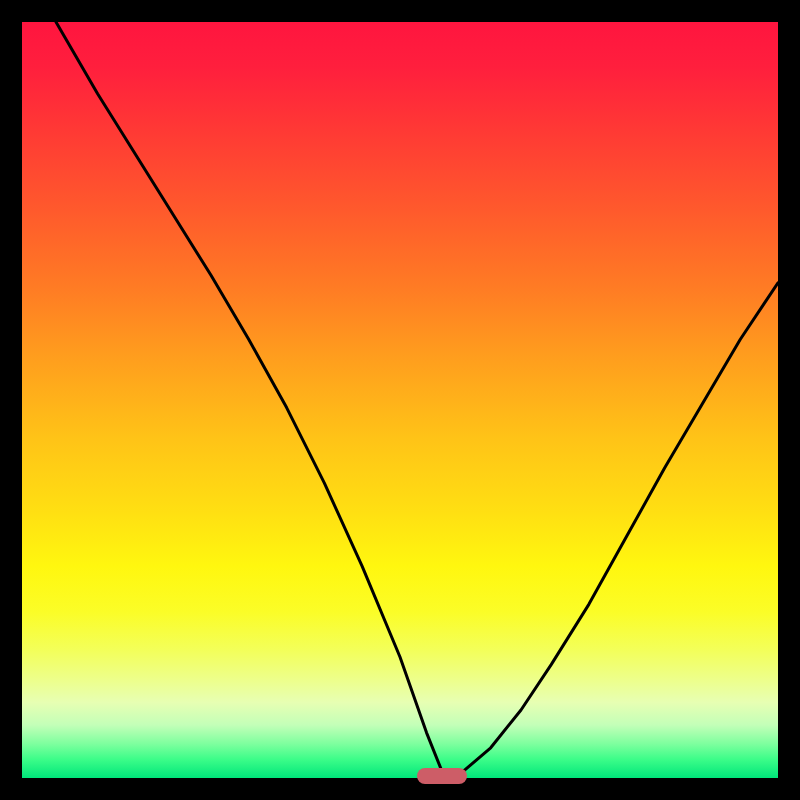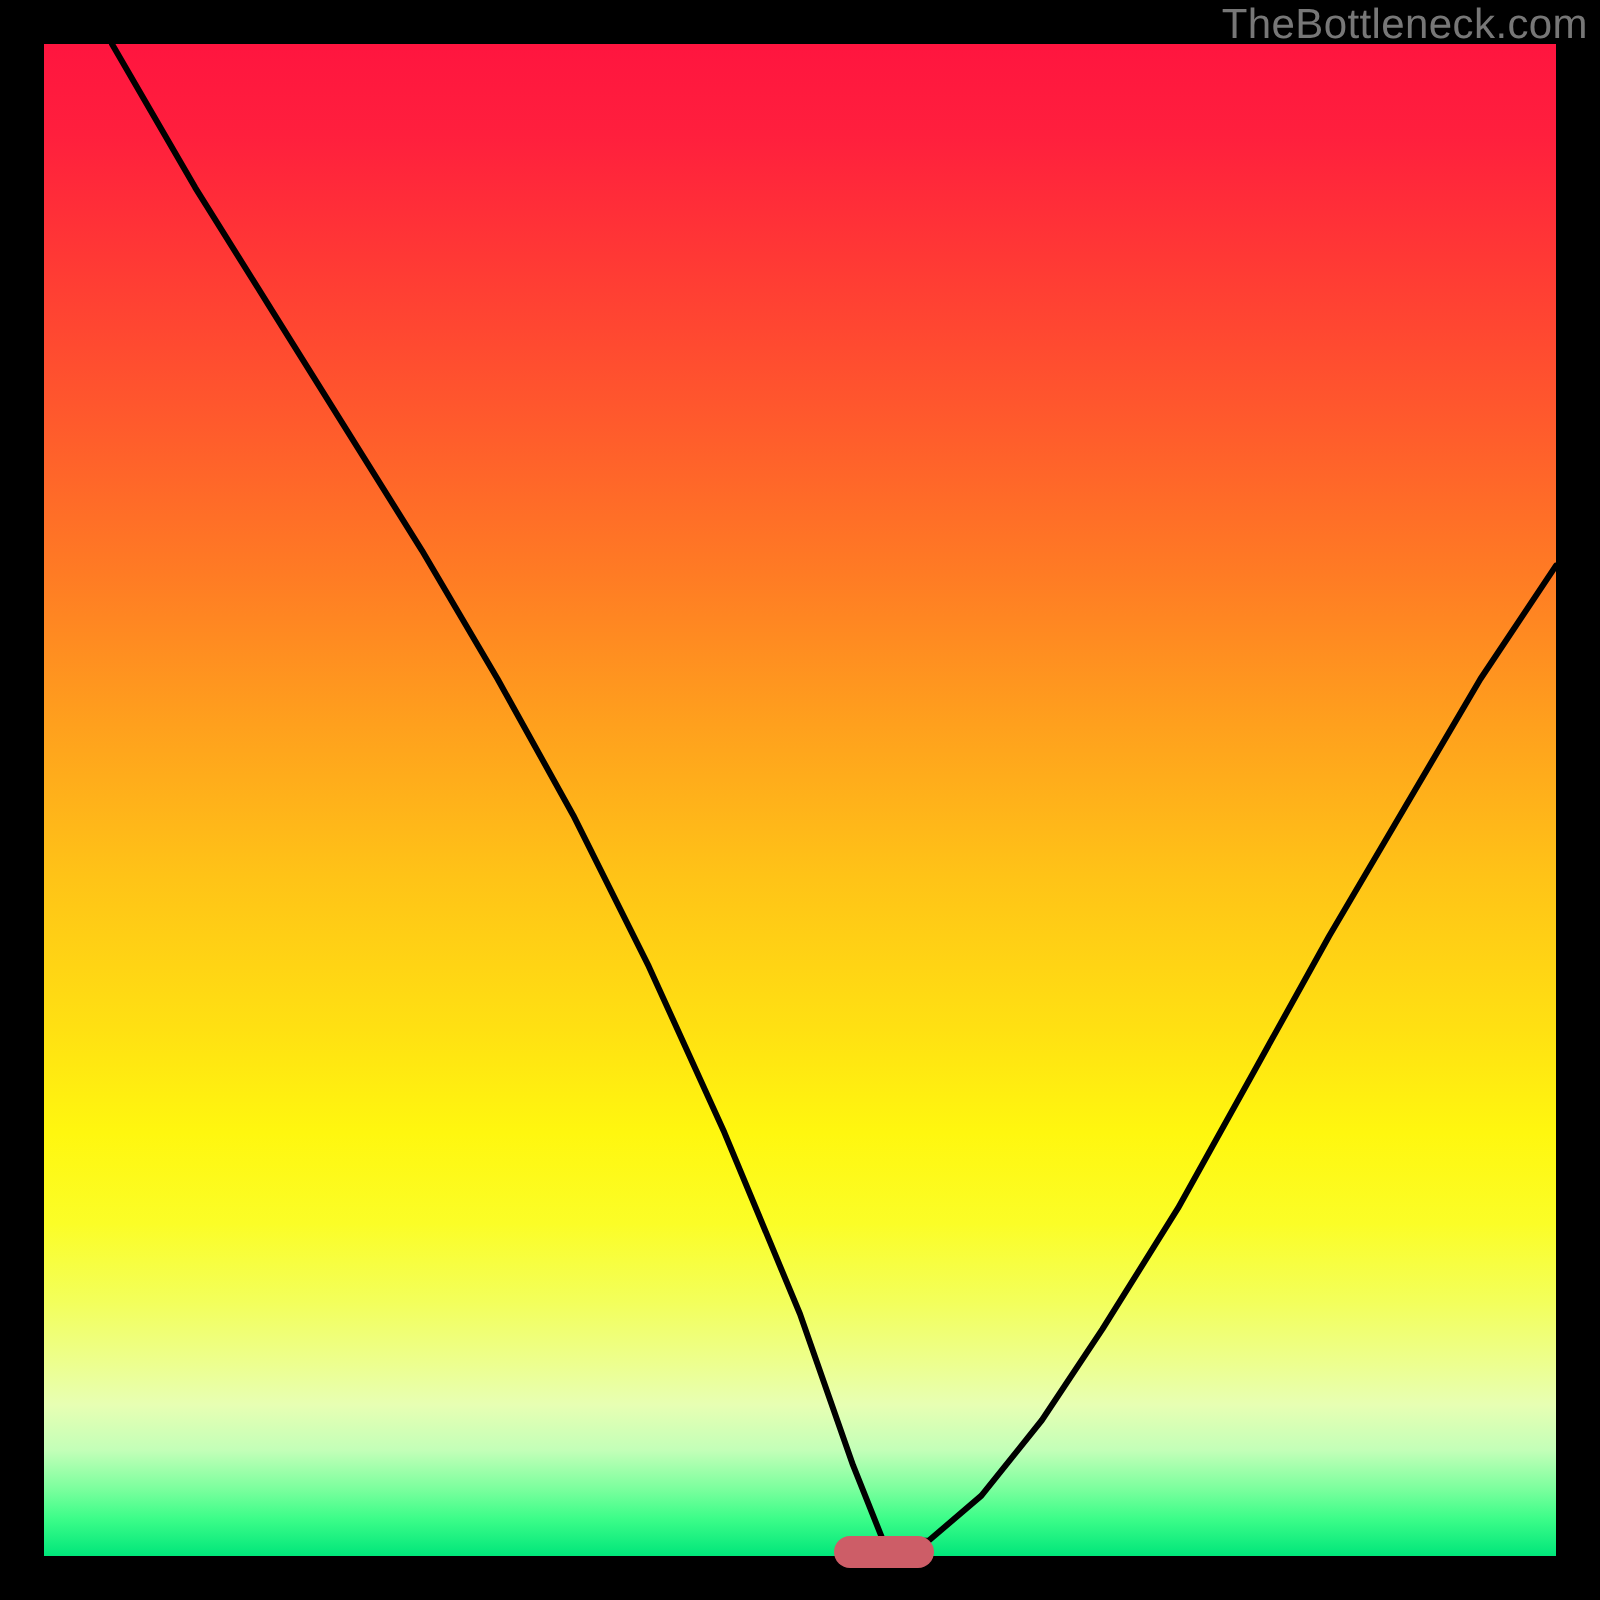--- a/index.html
+++ b/index.html
@@ -51,21 +51,20 @@
     position: absolute;
     height: 16px;
     border-radius: 8px;
     background: #cd5d67;
   }
 </style>
 </head>
 <body>
 
 <div class="frame">
-  <div class="watermark">TheBottleneck.com</div>
   <div class="plot-area">
     <svg class="gradient" viewBox="0 0 756 756" preserveAspectRatio="none">
       <defs>
         <linearGradient id="bg-grad" x1="0" y1="0" x2="0" y2="1">
             <stop offset="0.00%" stop-color="#ff153f"></stop>
             <stop offset="6.00%" stop-color="#ff1f3d"></stop>
             <stop offset="15.00%" stop-color="#ff3b34"></stop>
             <stop offset="25.00%" stop-color="#ff5a2c"></stop>
             <stop offset="35.00%" stop-color="#ff7b24"></stop>
             <stop offset="45.00%" stop-color="#ffa01d"></stop>

